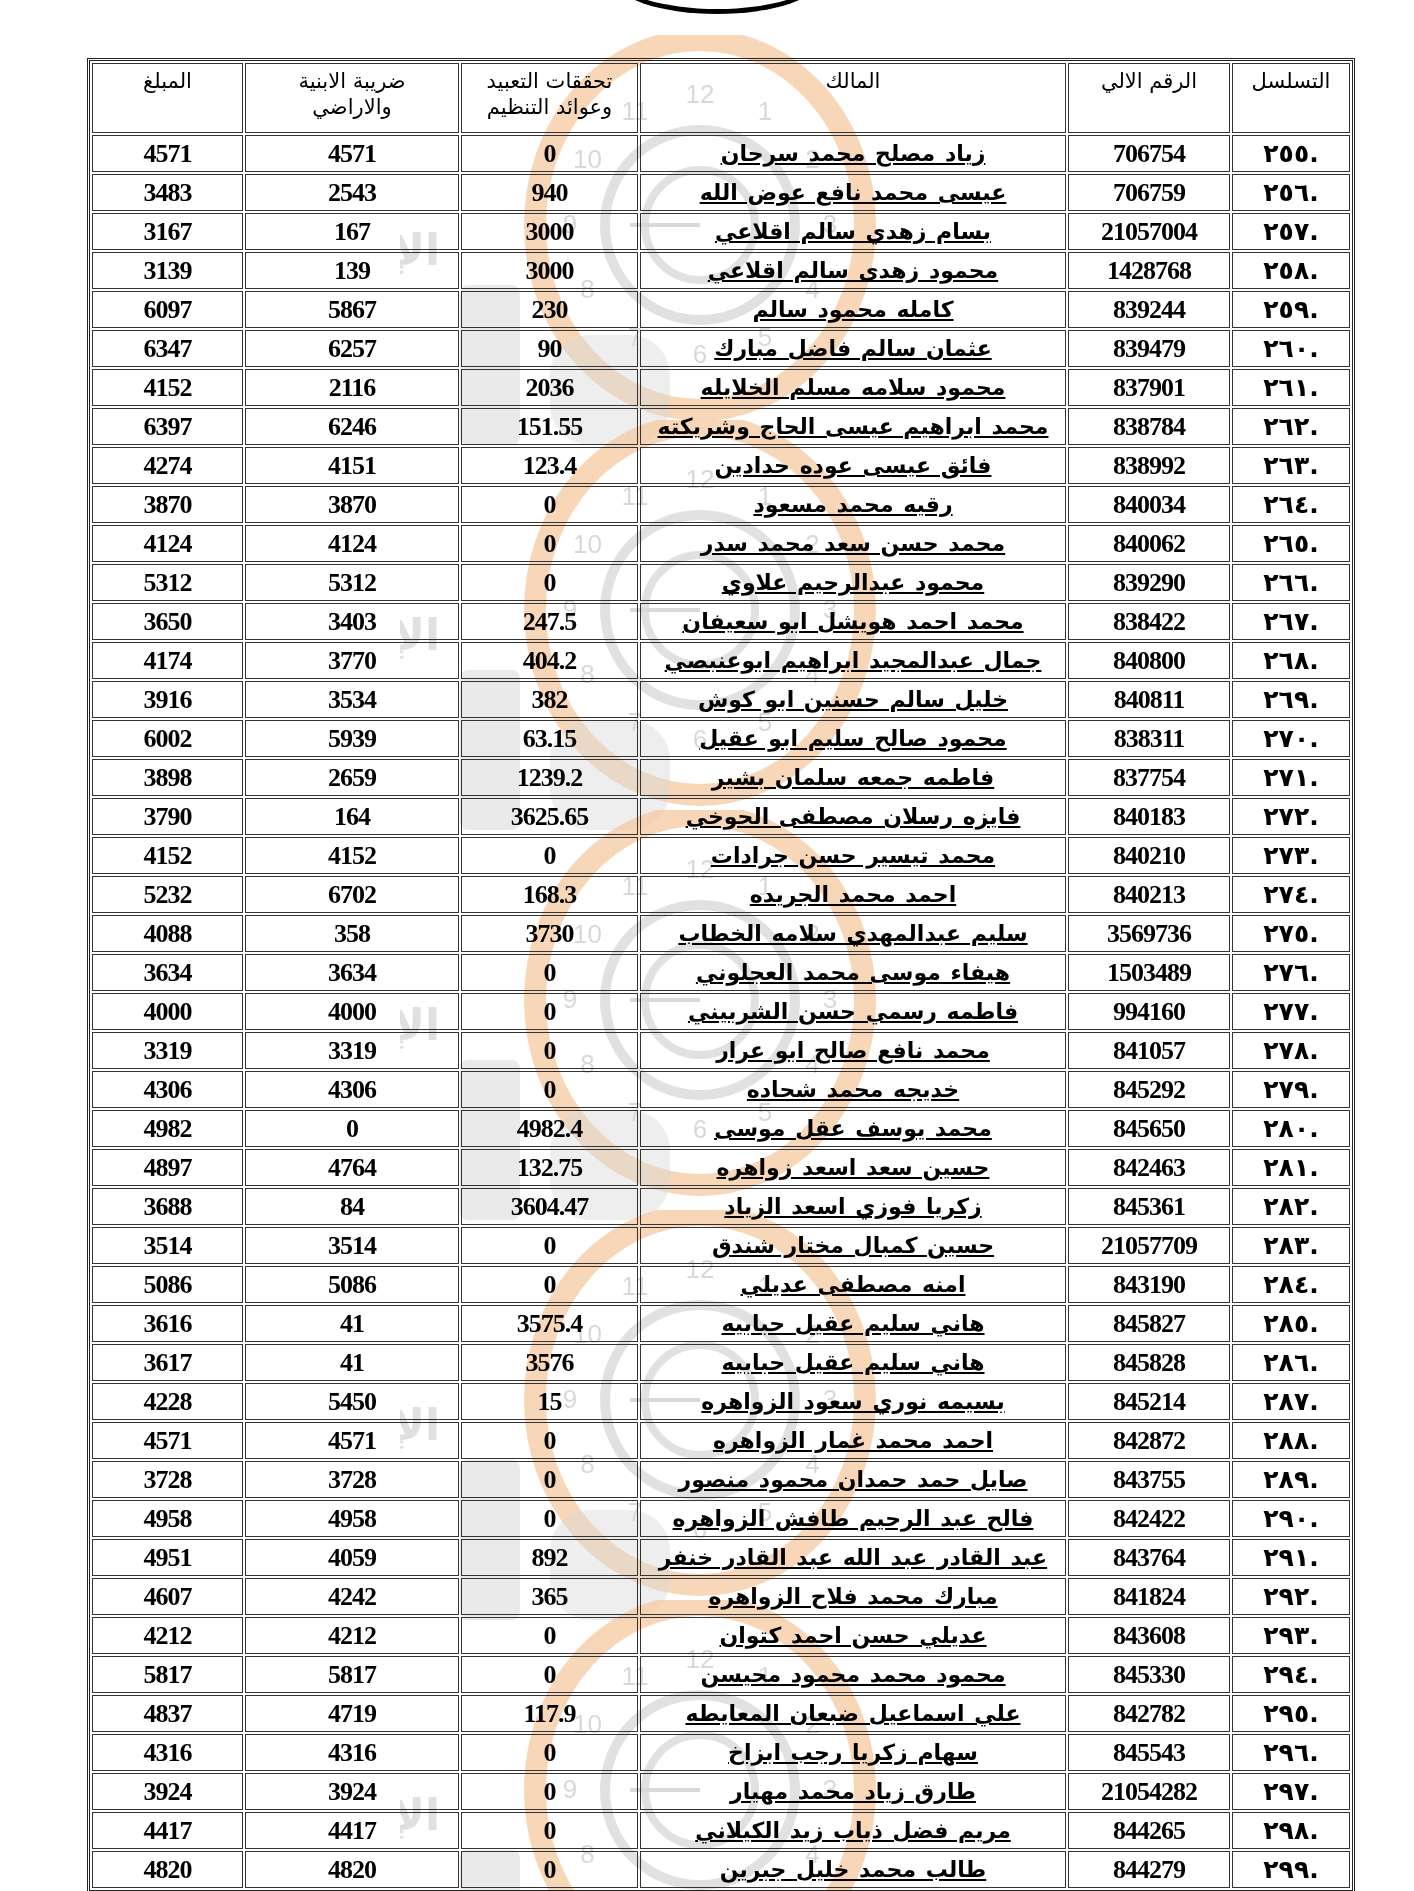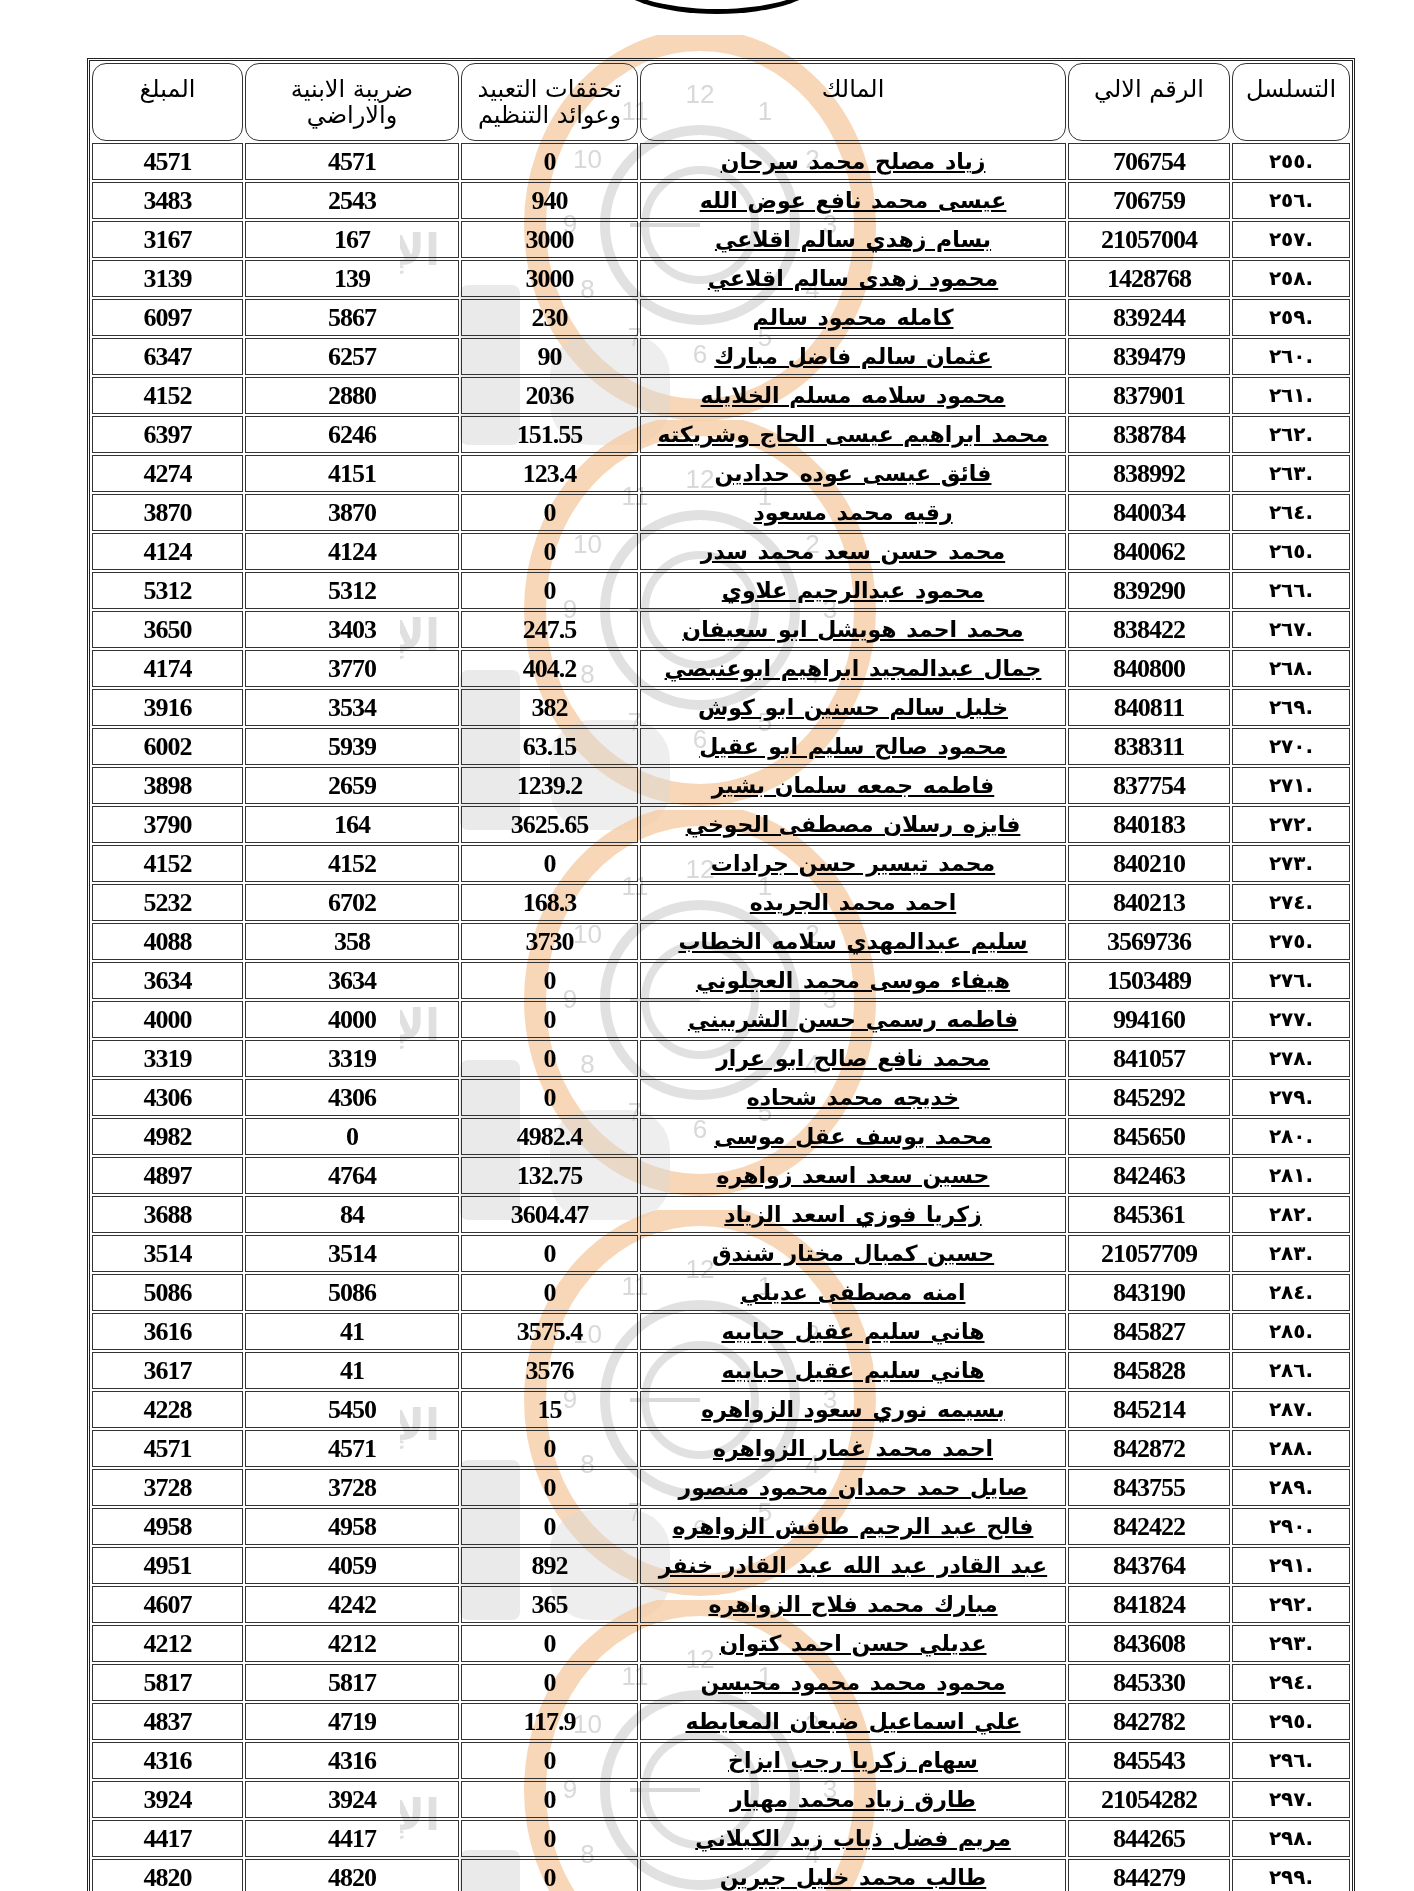--- a/index.html
+++ b/index.html
@@ -63,45 +63,44 @@
     border: 1px solid #333;
     text-align: center;
     padding: 0;
     background: transparent;
   }
   table.ledger th {
     height: 64px;
     vertical-align: top;
     font-family: "DejaVu Sans", sans-serif;
     font-weight: normal;
-    font-size: 24px;
+    font-size: 21px;
     line-height: 26px;
-    padding-top: 12px;
-    border-radius: 14px;
+    padding-top: 4px;
   }
   table.ledger td {
     height: 35px;
     font-family: "Liberation Serif", serif;
     font-weight: bold;
     font-size: 26px;
     line-height: 35px;
     letter-spacing: -1px;
     white-space: nowrap;
     overflow: hidden;
   }
   table.ledger td.owner {
     font-family: "DejaVu Sans", sans-serif;
     font-size: 22px;
     letter-spacing: 0;
     word-spacing: 2px;
     text-decoration: underline;
   }
   table.ledger td.serial {
     font-family: "DejaVu Sans", sans-serif;
-    font-size: 20px;
+    font-size: 25px;
     letter-spacing: 1px;
     margin-top: 16px;
   }
   col.c-serial { width: 118px; }
   col.c-id { width: 162px; }
   col.c-owner { width: 426px; }
   col.c-fees { width: 177px; }
   col.c-tax { width: 214px; }
   col.c-amount { width: 151px; }
 </style>
@@ -299,21 +298,21 @@
           <td class="owner">عثمان سالم فاضل مبارك</td>
           <td class="fees">90</td>
           <td class="tax">6257</td>
           <td class="amount">6347</td>
         </tr>
         <tr>
           <td class="serial">.٢٦١</td>
           <td class="id">837901</td>
           <td class="owner">محمود سلامه مسلم الخلايله</td>
           <td class="fees">2036</td>
-          <td class="tax">2880</td>
+          <td class="tax">2116</td>
           <td class="amount">4152</td>
         </tr>
         <tr>
           <td class="serial">.٢٦٢</td>
           <td class="id">838784</td>
           <td class="owner">محمد ابراهيم عيسى الحاج وشريكته</td>
           <td class="fees">151.55</td>
           <td class="tax">6246</td>
           <td class="amount">6397</td>
         </tr>

